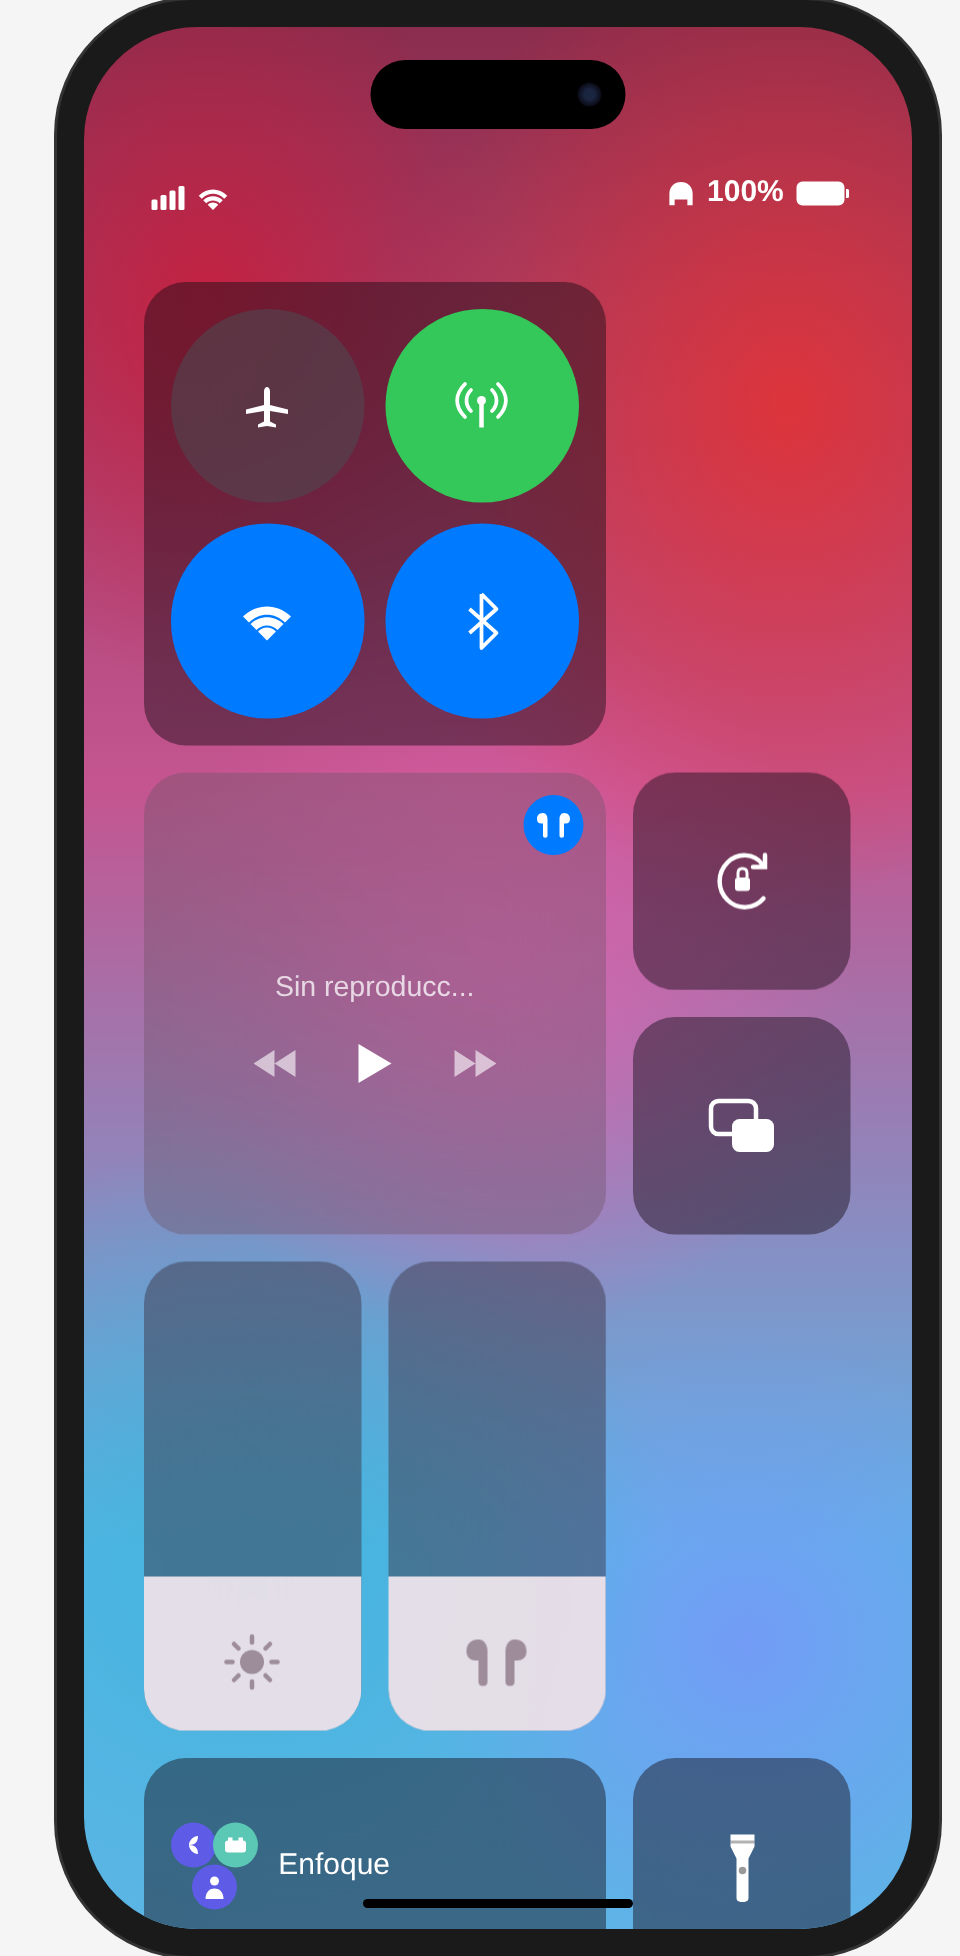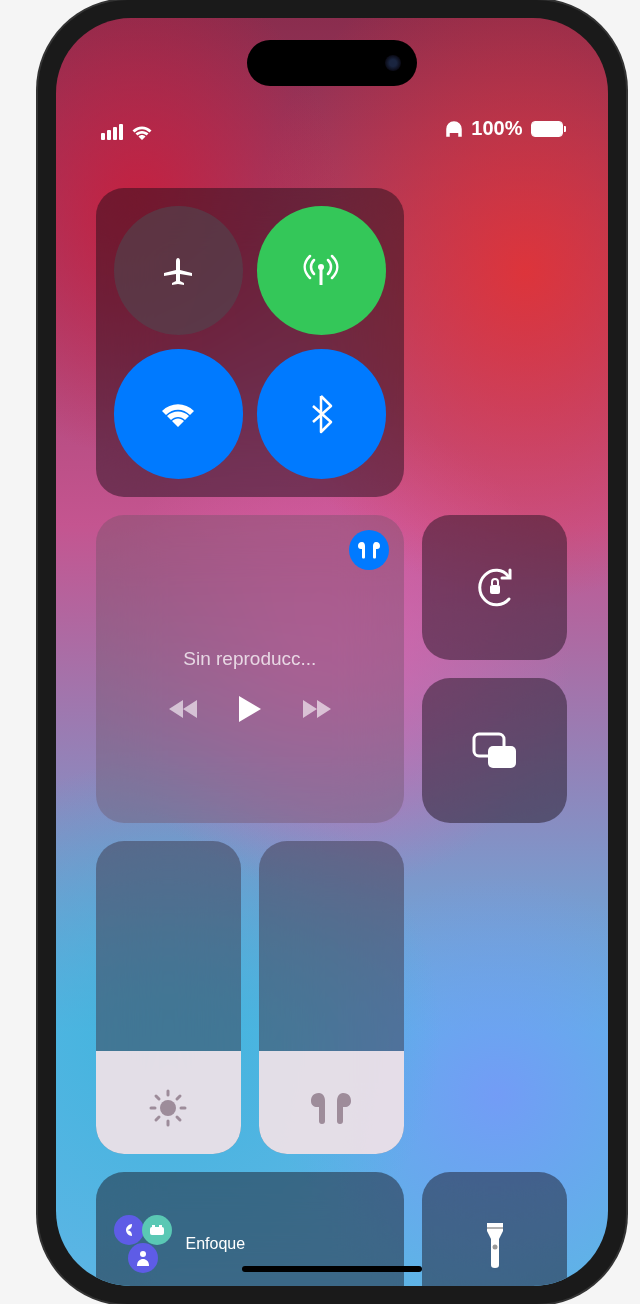--- a/index.html
+++ b/index.html
@@ -252,21 +252,21 @@
       align-items: center;
       justify-content: center;
     }
     
     .focus-1 { width: 30px; height: 30px; background: #5e5ce6; top: 0; left: 0; }
     .focus-2 { width: 30px; height: 30px; background: #5ac8b4; top: 0; right: 0; }
     .focus-3 { width: 30px; height: 30px; background: #5e5ce6; bottom: 0; left: 14px; }
     
     .focus-label {
       color: #fff;
-      font-size: 16px;
+      font-size: 20px;
       font-weight: 500;
     }
     
     .hearing-highlight {
       position: absolute;
       width: 190px;
       height: 190px;
       border-radius: 50%;
       background: radial-gradient(circle, rgba(200, 180, 240, 0.5) 0%, rgba(180, 160, 220, 0.25) 60%, transparent 100%);
       top: 50%;

